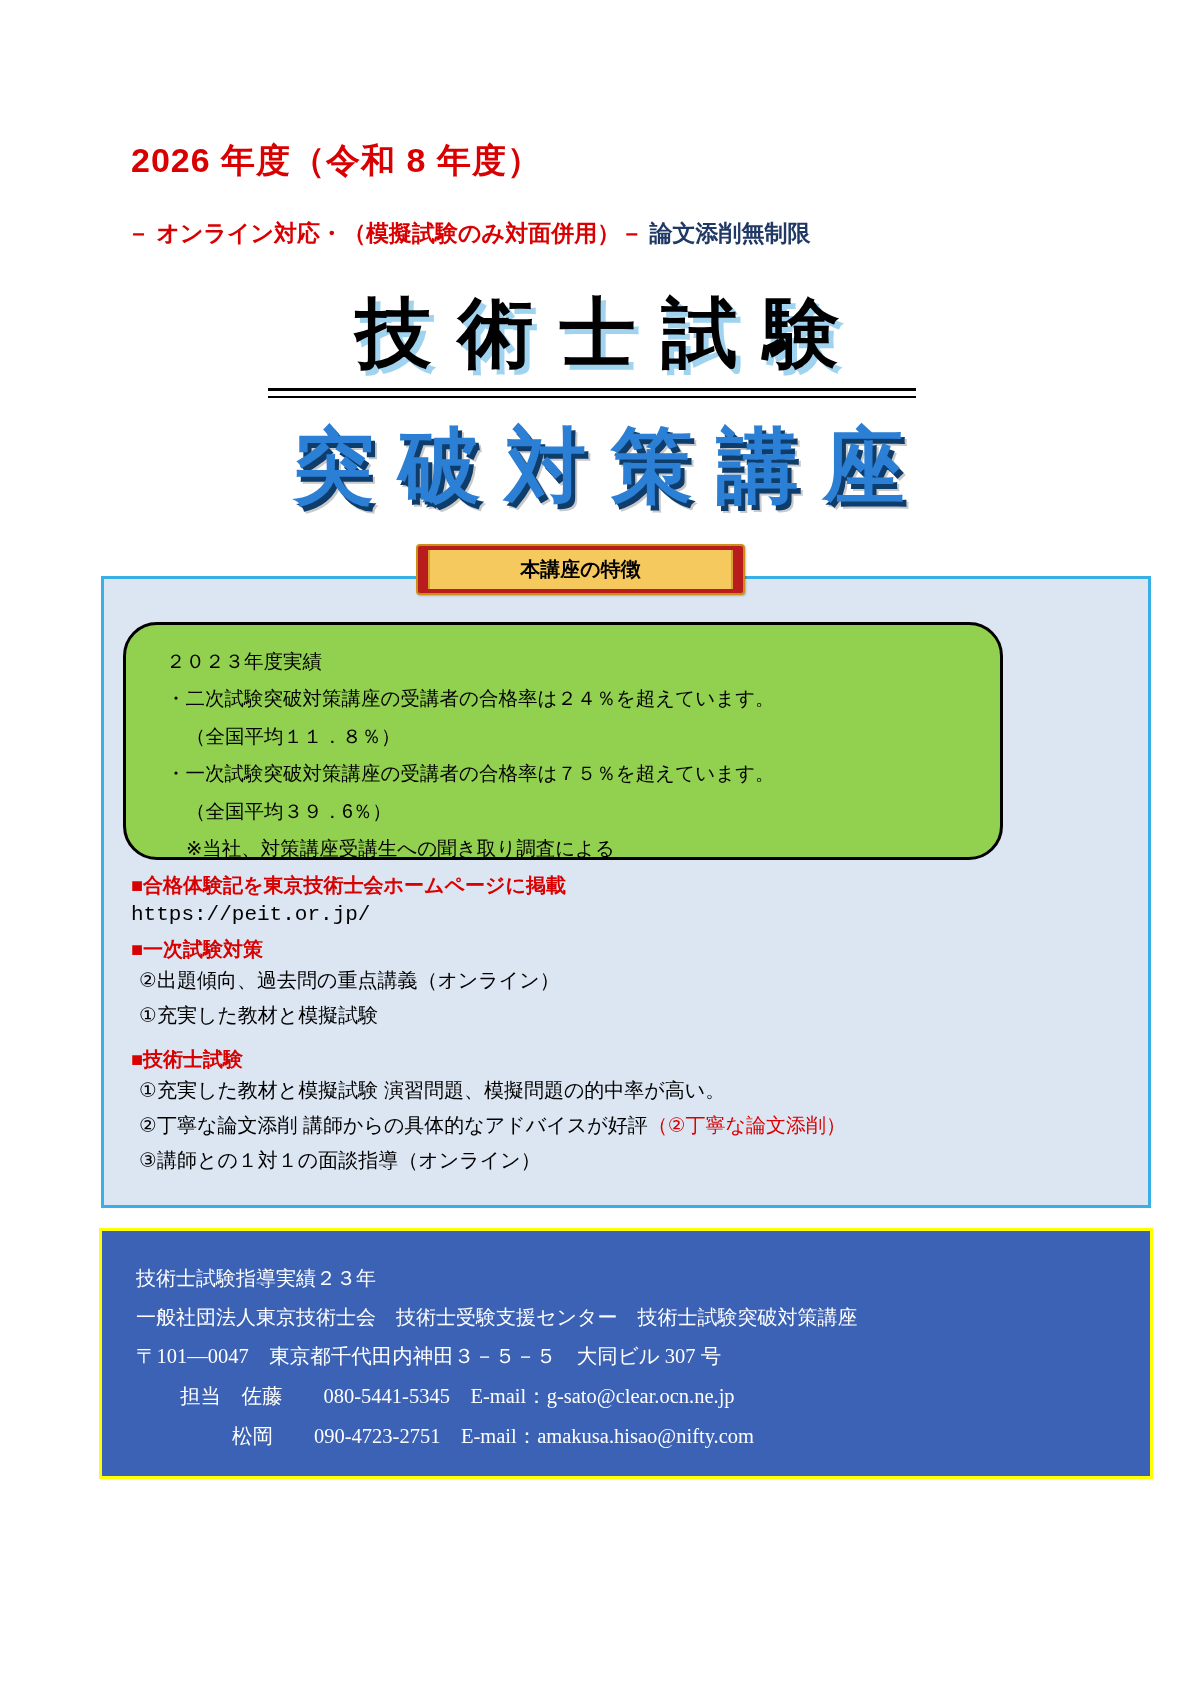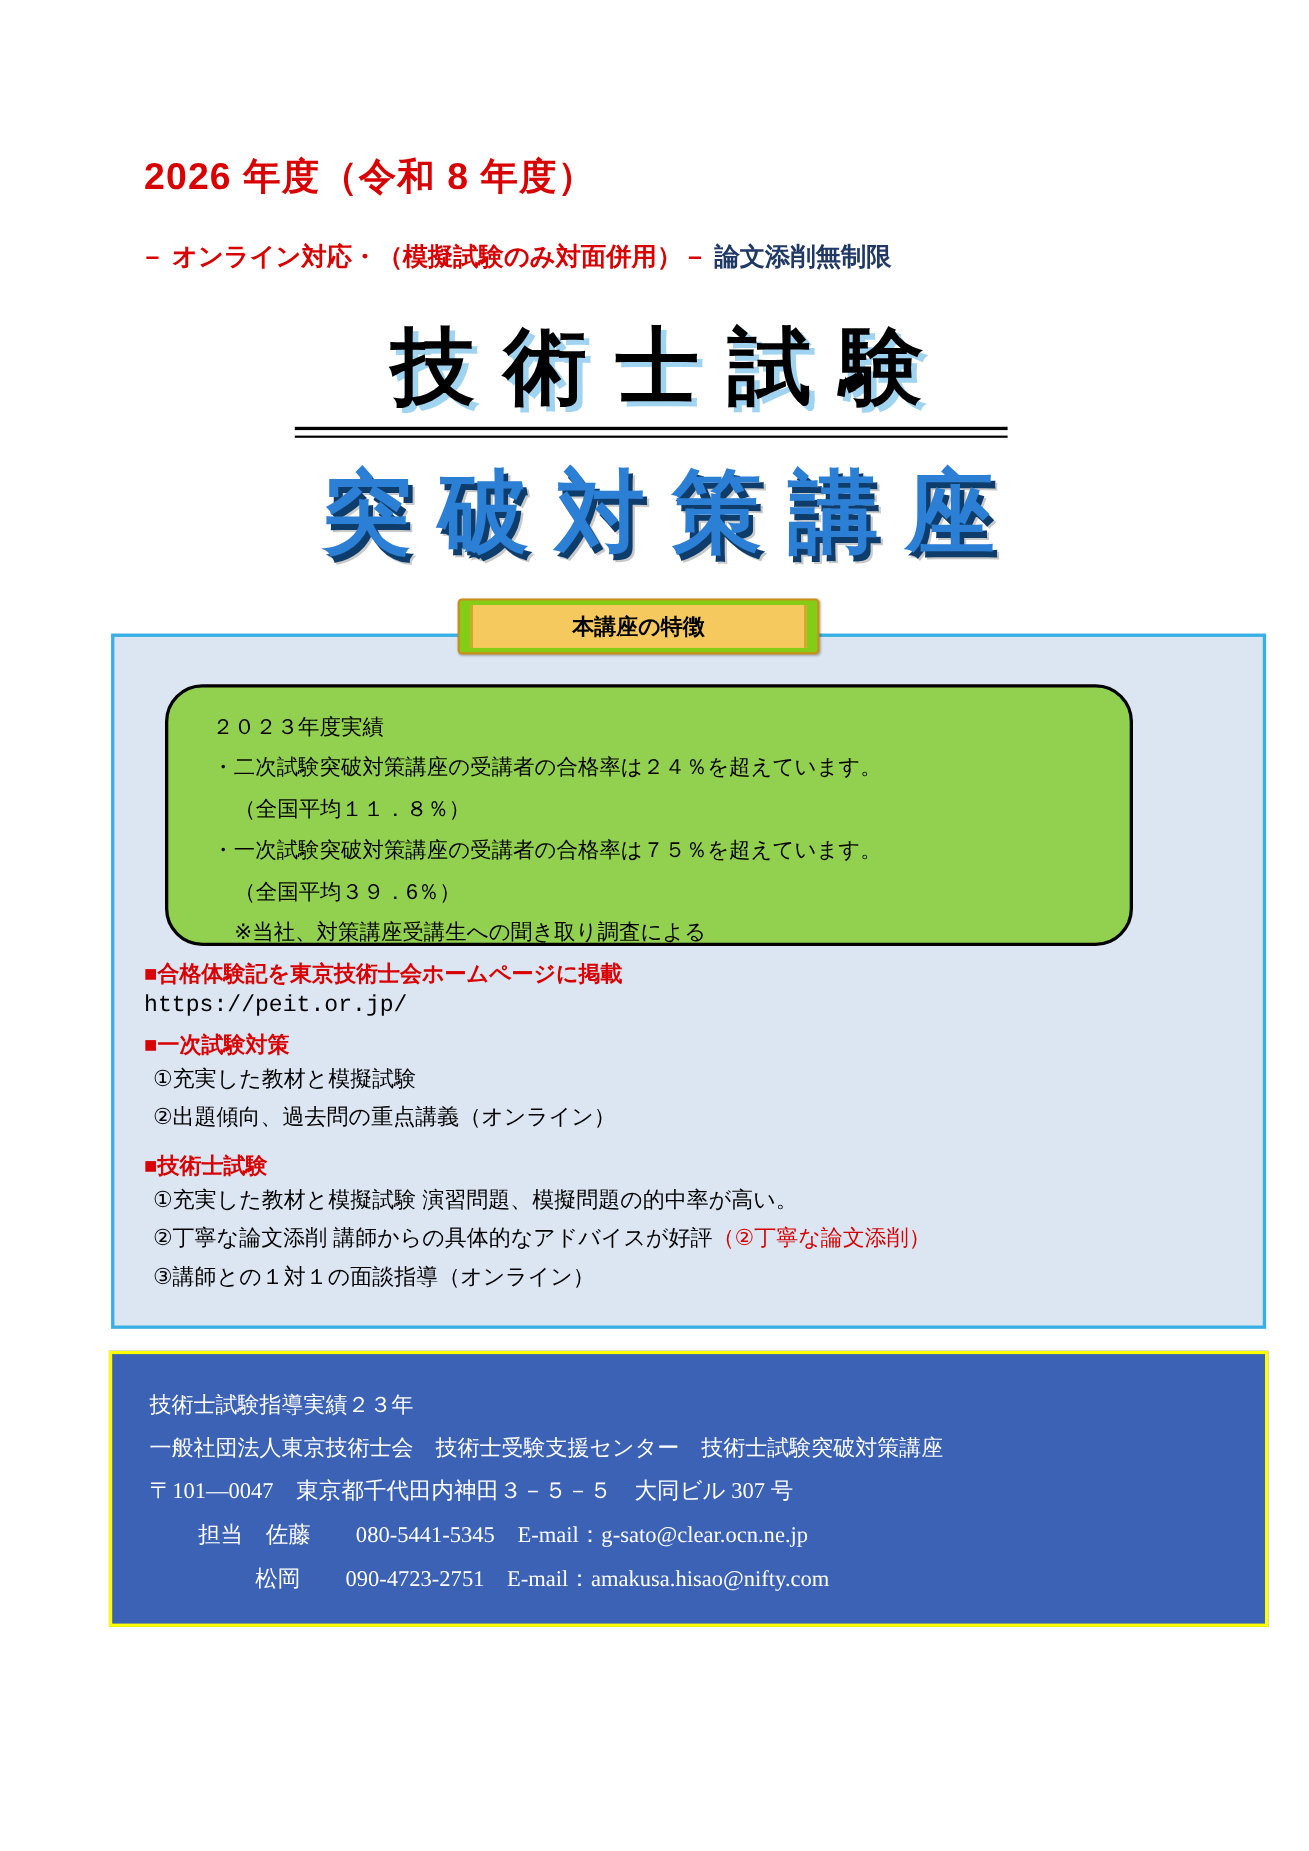--- a/index.html
+++ b/index.html
@@ -88,21 +88,21 @@
     white-space: nowrap;
   }
 
   
   .ribbon {
     position: absolute;
     left: 385px;
     top: 544px;
     width: 325px;
     height: 47px;
-    background: #84cc16;
+    background: #b91c1c;
     border: 2px solid #c98f18;
     border-radius: 4px;
     box-shadow: 1px 1px 2px rgba(0,0,0,.25);
   }
   .ribbon-inner {
     position: absolute;
     left: 10px;
     right: 10px;
     top: 4px;
     bottom: 4px;
@@ -142,21 +142,21 @@
     align-items: center;
     justify-content: center;
     font-size: 20px;
     font-weight: bold;
     color: #000;
   }
 
   
   .green-box {
     position: absolute;
-    left: 119px;
+    left: 92px;
     top: 622px;
     width: 880px;
     height: 238px;
     background: #92d050;
     border: 3px solid #000000;
     border-radius: 34px;
     box-sizing: border-box;
     padding: 18px 26px 0 26px;
   }
   .green-box .gline {
@@ -254,22 +254,22 @@
     <div class="gline indent1">・一次試験突破対策講座の受講者の合格率は７５％を超えています。</div>
     <div class="gline indent2">（全国平均３９．6％）</div>
     <div class="gline indent2">※当社、対策講座受講生への聞き取り調査による</div>
   </div>
 
   <div class="body-text">
     <div class="hbar">■合格体験記を東京技術士会ホームページに掲載</div>
     <div class="url">https://peit.or.jp/</div>
 
     <div class="hbar">■一次試験対策</div>
+    <div class="item">②出題傾向、過去問の重点講義（オンライン）</div>
     <div class="item">①充実した教材と模擬試験</div>
-    <div class="item">②出題傾向、過去問の重点講義（オンライン）</div>
 
     <div class="gap"></div>
 
     <div class="hbar">■技術士試験</div>
     <div class="item">①充実した教材と模擬試験 演習問題、模擬問題の的中率が高い。</div>
     <div class="item">
       <span>②丁寧な論文添削 講師からの具体的なアドバイスが好評</span><span class="redpar">（②丁寧な論文添削）</span>
     </div>
     <div class="item">③講師との１対１の面談指導（オンライン）</div>
   </div>

